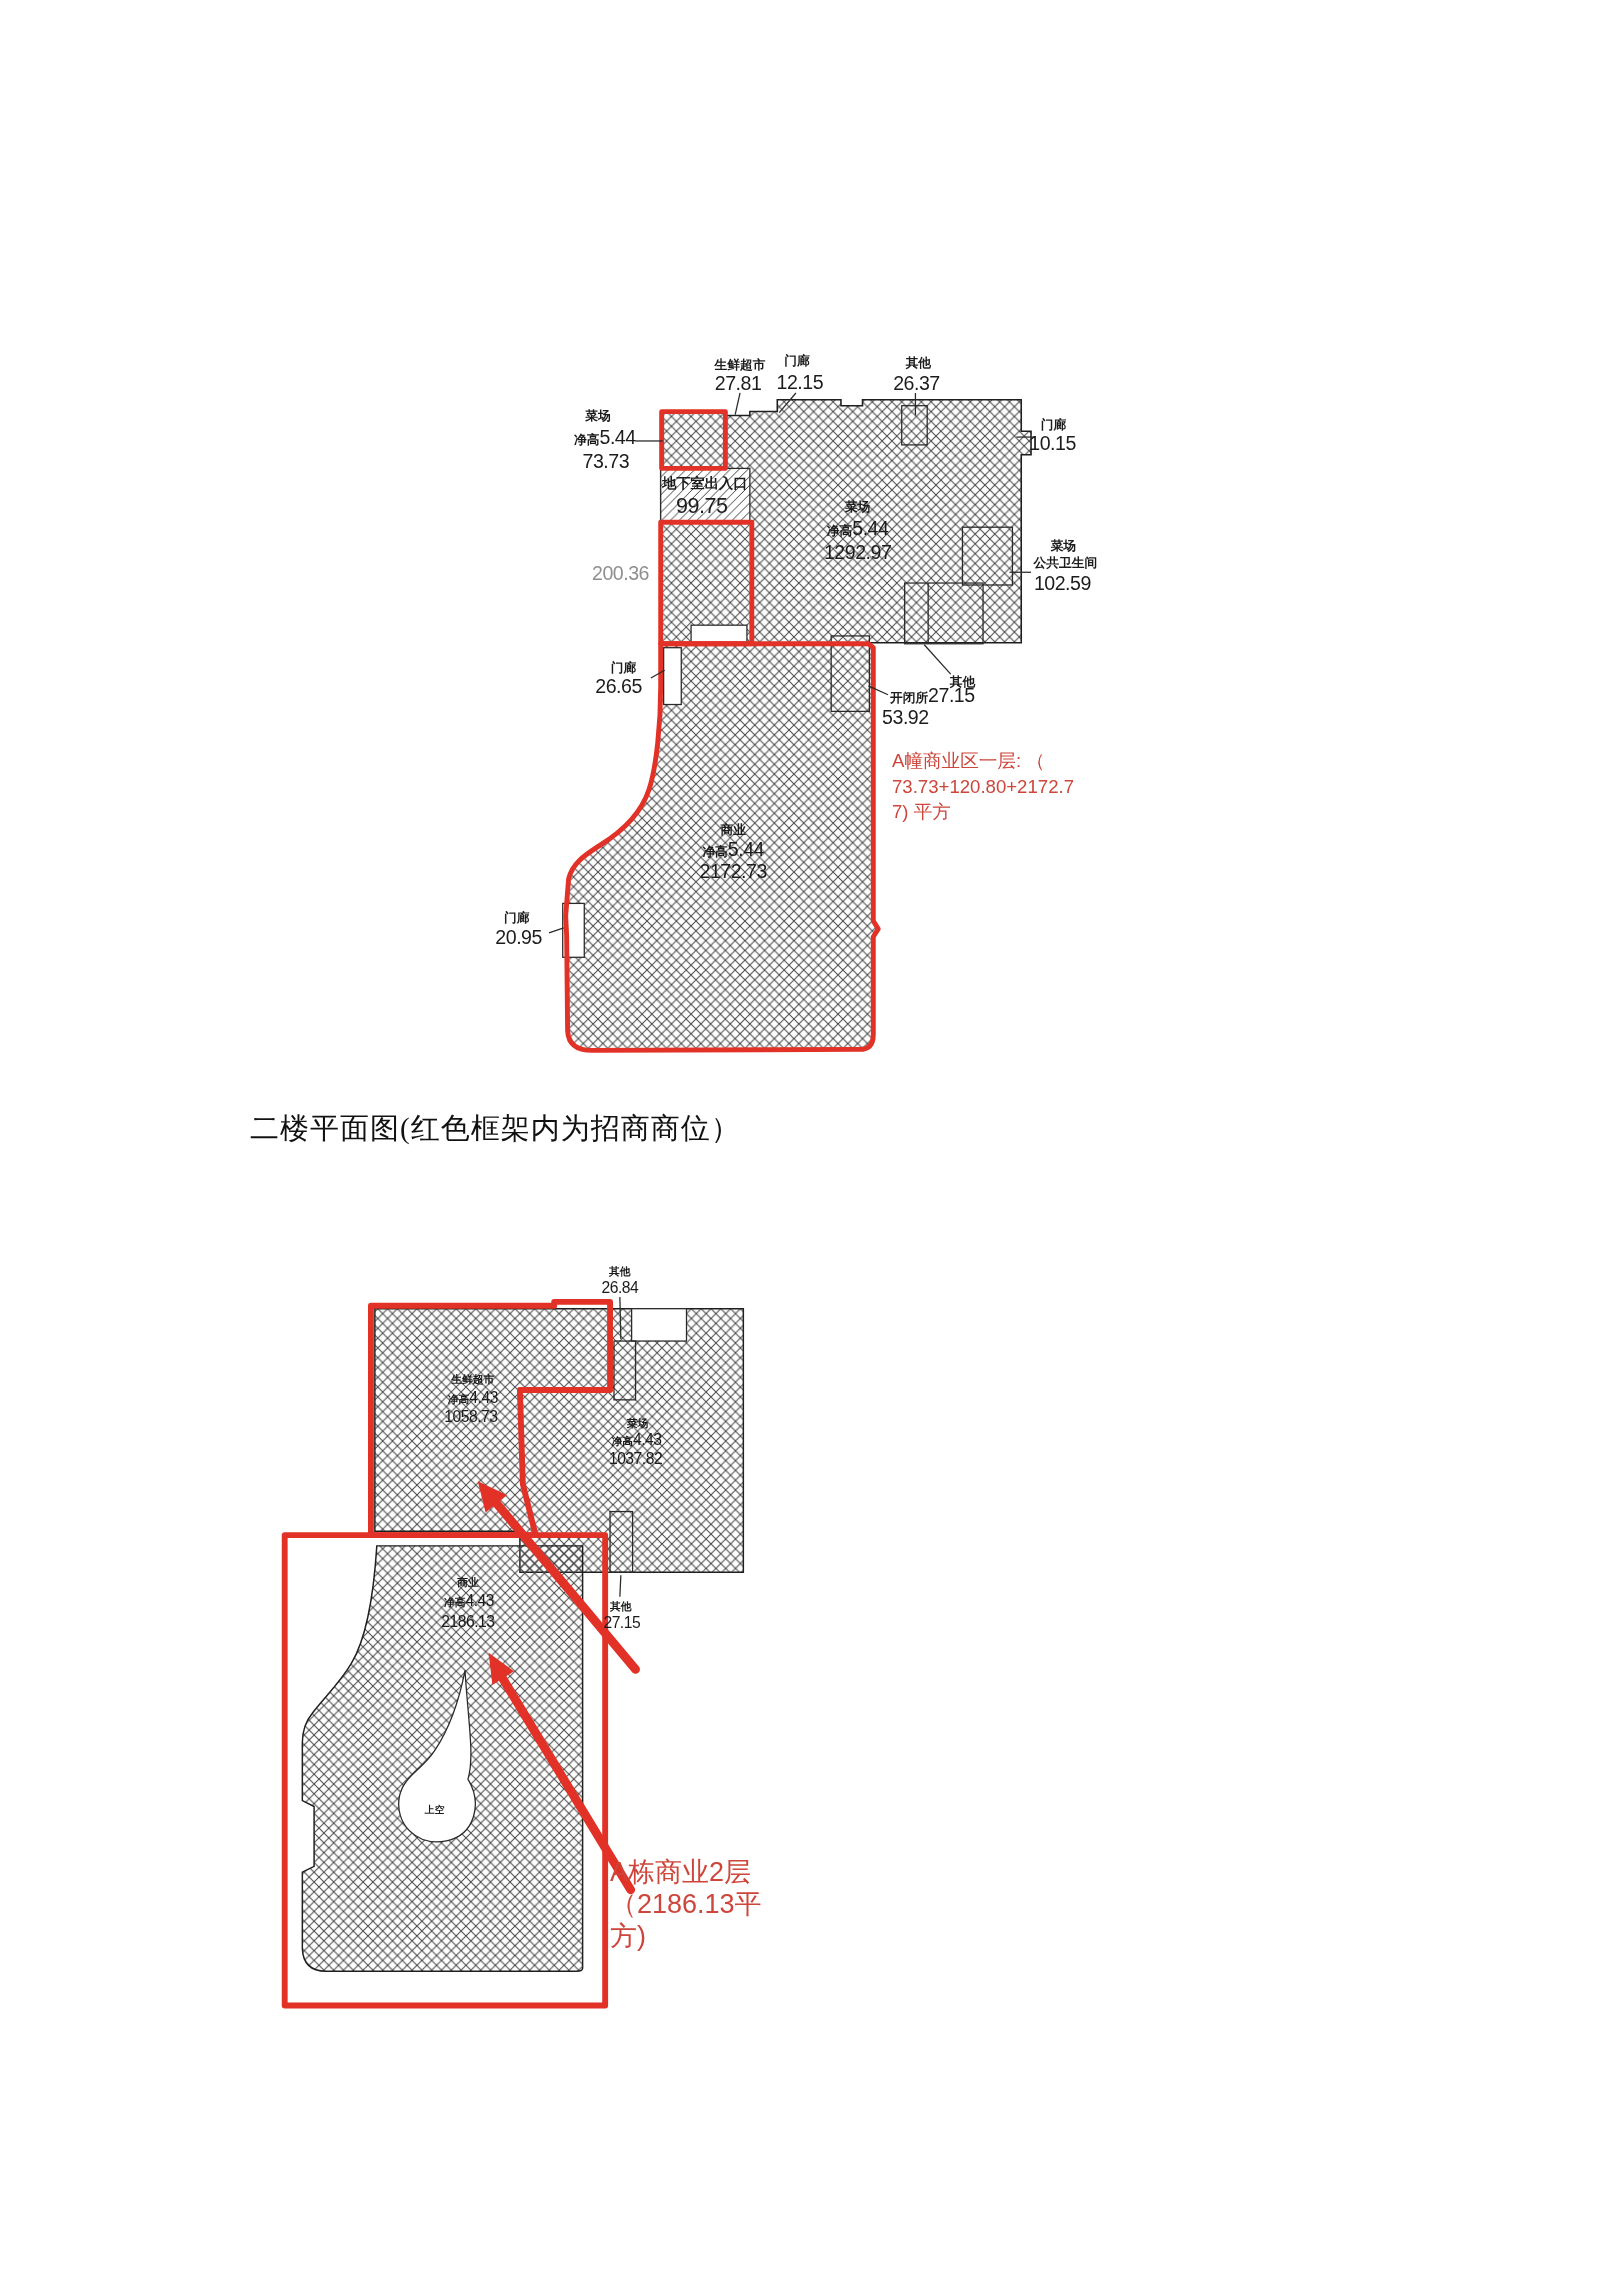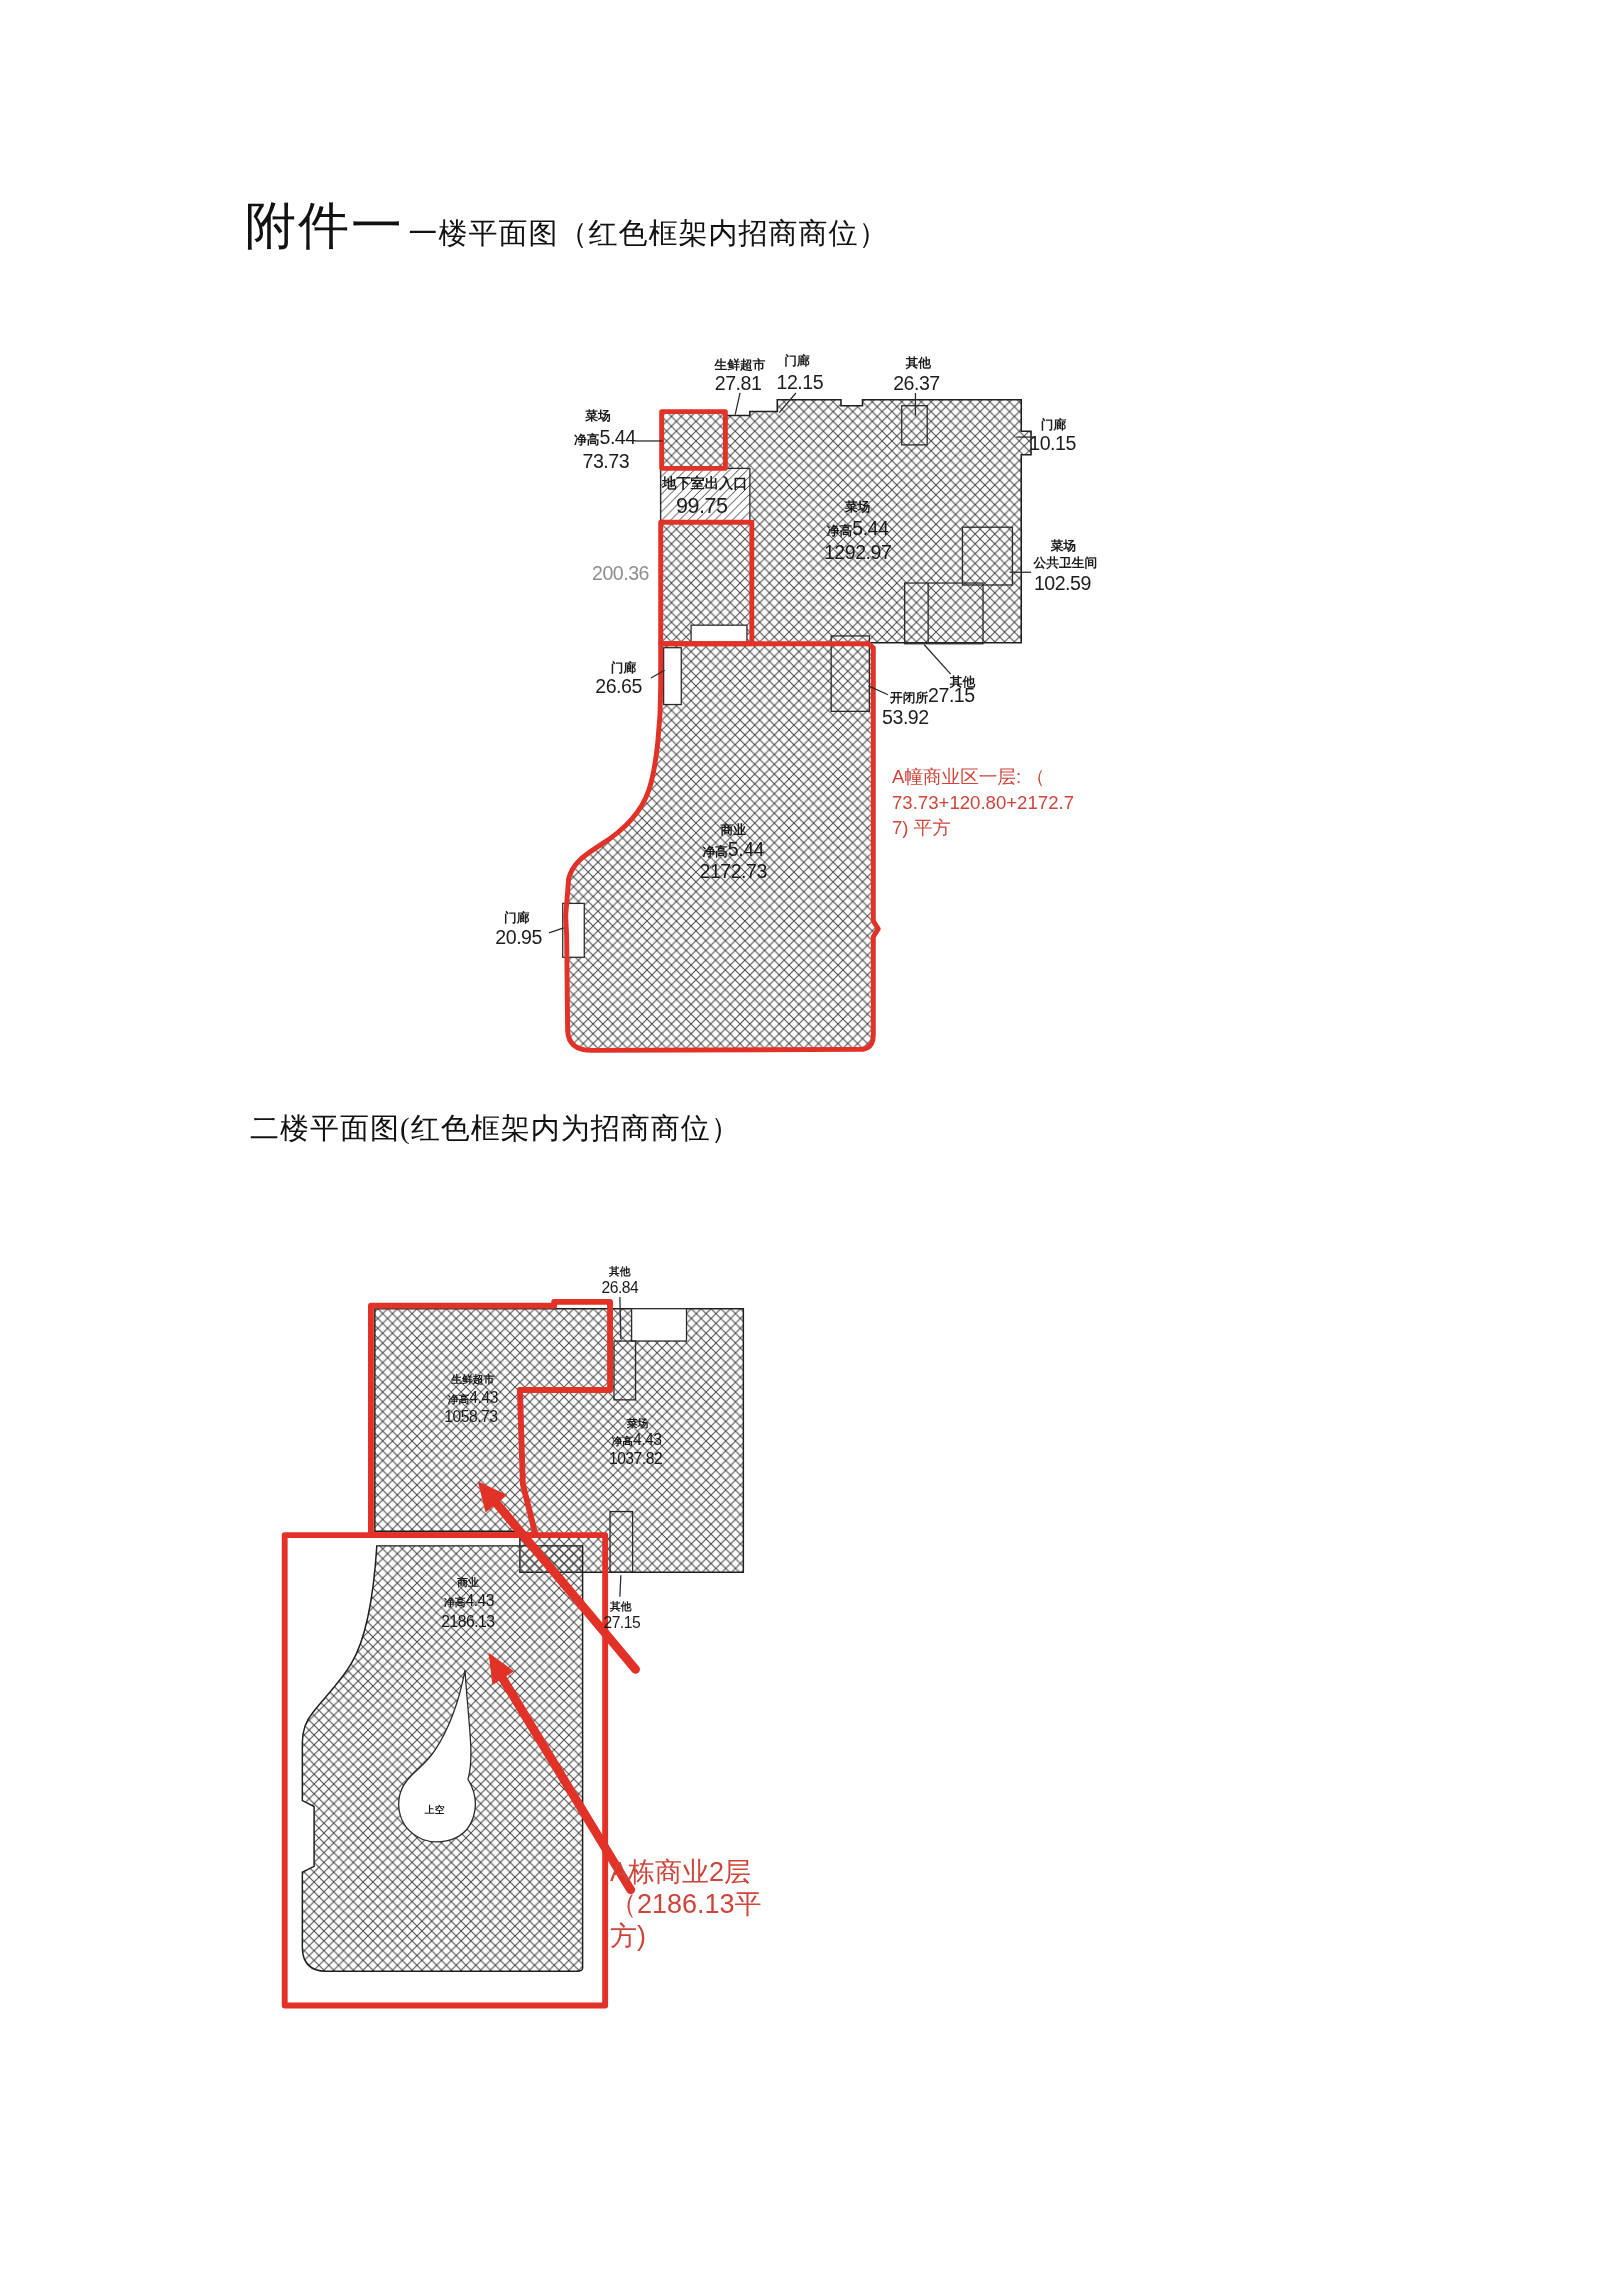--- a/index.html
+++ b/index.html
@@ -29,36 +29,32 @@
   .wall2{fill:url(#xh2);stroke:var(--wall);stroke-width:1.5;}
   .room{fill:none;stroke:#2a2a2a;stroke-width:1.3;}
   .wroom{fill:#ffffff;stroke:#2a2a2a;stroke-width:1.3;}
   .ld{stroke:#2a2a2a;stroke-width:1.3;fill:none;}
   .red-o{fill:none;stroke:var(--red);stroke-width:5;stroke-linejoin:round;stroke-linecap:round;}
   .red-o2{fill:none;stroke:var(--red);stroke-width:6;stroke-linejoin:round;stroke-linecap:round;}
   .red-shaft{stroke:var(--red);stroke-width:9;stroke-linecap:round;}
   .red-head{fill:var(--red);}
   .hl{stroke:var(--hatch);stroke-width:1.05;}
   .hl2{stroke:#3c3c3c;stroke-width:1;}
-  .rnote1{position:absolute;left:892px;top:764px;width:225px;color:var(--red-text);
+  .rnote1{position:absolute;left:892px;top:748px;width:225px;color:var(--red-text);
           font-size:18.6px;line-height:25.5px;font-weight:400;}
   .rnote2{position:absolute;left:653px;top:1643px;width:157px;color:var(--red-text);
           font-size:23.5px;line-height:35px;}
   .rnote3{position:absolute;left:610px;top:1856px;width:176px;color:var(--red-text);
           font-size:27px;line-height:32px;}
 </style>
 </head>
 <body>
 
 <div class="page">
 
-  <div class="title-row">
-    <span class="att">附件一</span>
-    <span class="t1">一楼平面图（红色框架内招商商位）</span>
-  </div>
   <div class="t2">二楼平面图(红色框架内为招商商位）</div>
 
   <svg style="left:487px;top:343px" width="657" height="725" viewBox="497 350 670 740">
     <defs>
       <pattern id="xh" width="10" height="10" patternUnits="userSpaceOnUse">
         <path class="hl" d="M0 0L10 10M10 0L0 10" fill="none"></path>
       </pattern>
       <pattern id="dh" width="9" height="9" patternUnits="userSpaceOnUse">
         <path class="hl2" d="M0 9L9 0" fill="none"></path>
       </pattern>

